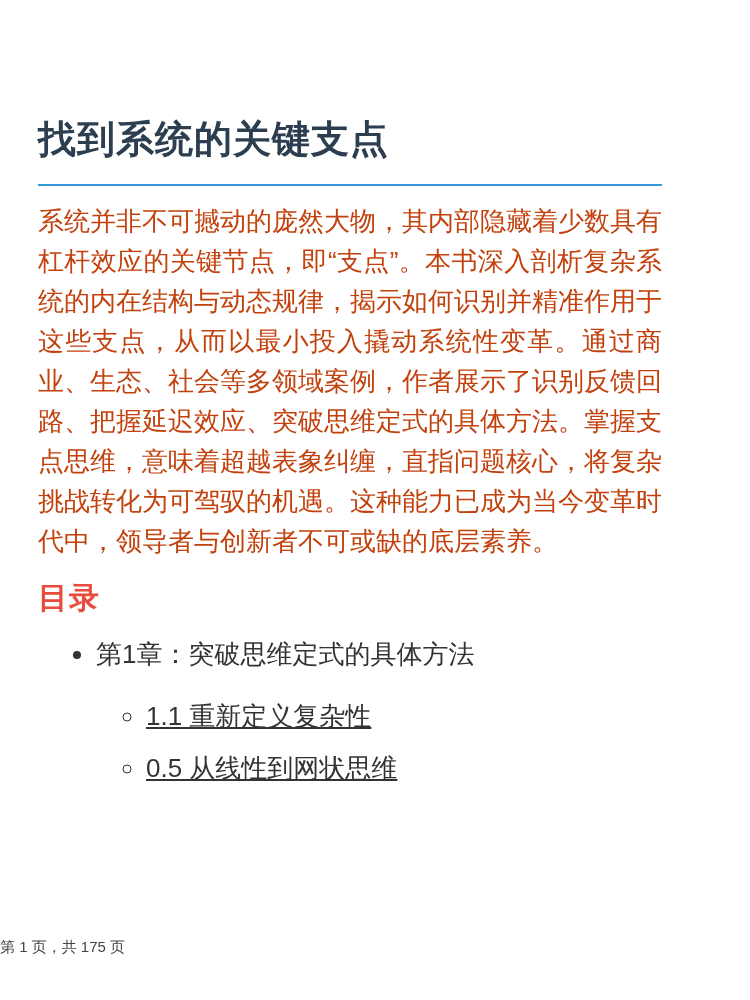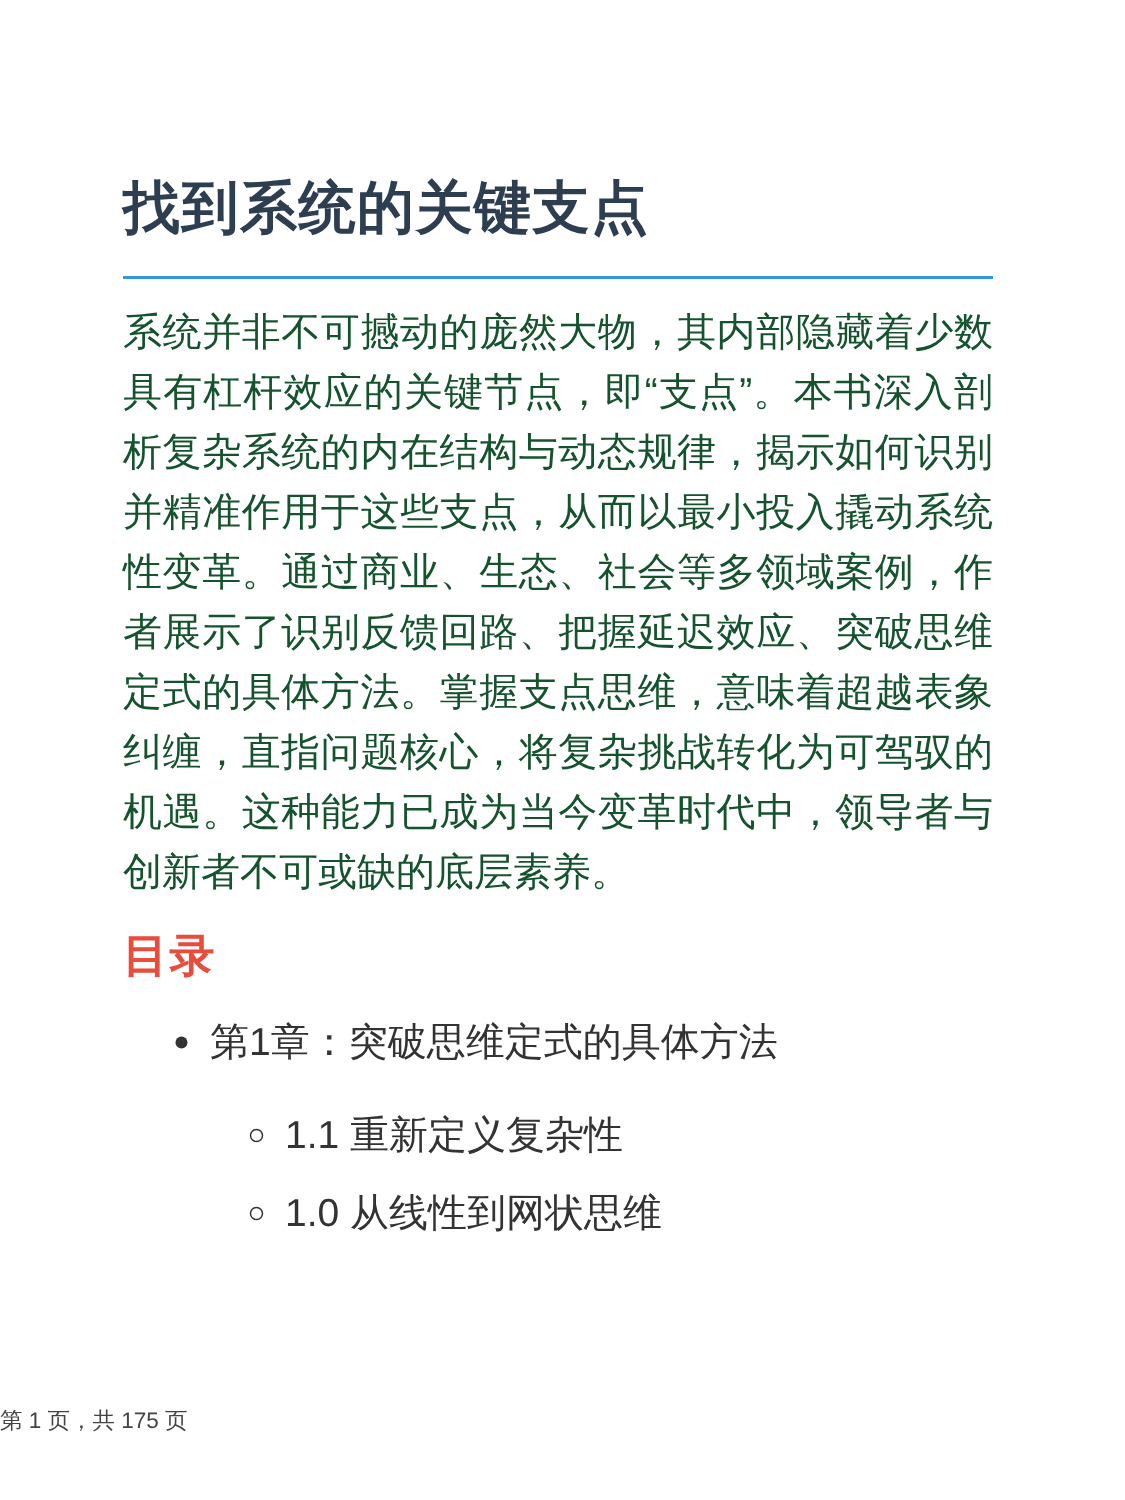--- a/index.html
+++ b/index.html
@@ -11,21 +11,21 @@
     width: 750px;
     height: 1000px;
     position: relative;
     font-family: "Liberation Sans", "DejaVu Sans", sans-serif;
     overflow: hidden;
   }
   .page {
     box-sizing: border-box;
     width: 744px;
     height: 1000px;
-    padding: 116px 82px 0 82px;
+    padding: 116px 82px 0 38px;
     position: relative;
   }
   .doc-title {
     margin: 0;
     font-size: 38px;
     line-height: 47px;
     font-weight: bold;
     color: #2c3e50;
     letter-spacing: 1px;
   }
@@ -39,21 +39,21 @@
     font-size: 30px;
     line-height: 33px;
     font-weight: bold;
     color: #e74c3c;
     letter-spacing: 1px;
   }
   .abstract-text {
     margin: 15px 0 0 0;
     font-size: 26px;
     line-height: 40px;
-    color: #14532d;
+    color: #c2410c;
     text-align: justify;
     text-justify: inter-ideograph;
   }
   .toc-heading {
     margin-top: 20px;
   }
   .toc-list {
     margin: 22px 0 0 0;
     padding: 0 0 0 58px;
     list-style: disc;
@@ -61,20 +61,21 @@
   }
   .toc-chapter {
     font-size: 26px;
     line-height: 36px;
     color: #333333;
   }
   .toc-sublist {
     margin: 26px 0 0 0;
     padding: 0 0 0 50px;
     list-style: circle;
+    text-decoration: underline;
   }
   .toc-section {
     font-size: 26px;
     line-height: 36px;
     margin-bottom: 16px;
     color: #333333;
   }
   .page-footer {
     position: absolute;
     left: 0;
@@ -97,20 +98,20 @@
 
   <p class="abstract-text">系统并非不可撼动的庞然大物，其内部隐藏着少数具有杠杆效应的关键节点，即“支点”。本书深入剖析复杂系统的内在结构与动态规律，揭示如何识别并精准作用于这些支点，从而以最小投入撬动系统性变革。通过商业、生态、社会等多领域案例，作者展示了识别反馈回路、把握延迟效应、突破思维定式的具体方法。掌握支点思维，意味着超越表象纠缠，直指问题核心，将复杂挑战转化为可驾驭的机遇。这种能力已成为当今变革时代中，领导者与创新者不可或缺的底层素养。</p>
 
   <h2 class="section-heading toc-heading">目录</h2>
 
   <ul class="toc-list">
     <li class="toc-chapter">
       <span>第1章：突破思维定式的具体方法</span>
       <ul class="toc-sublist">
         <li class="toc-section">1.1 重新定义复杂性</li>
-        <li class="toc-section">1.0 从线性到网状思维</li>
+        <li class="toc-section">0.5 从线性到网状思维</li>
       </ul>
     </li>
   </ul>
 
   <div class="page-footer">第 1 页，共 175 页</div>
 
 </div>
 
 </body></html>

